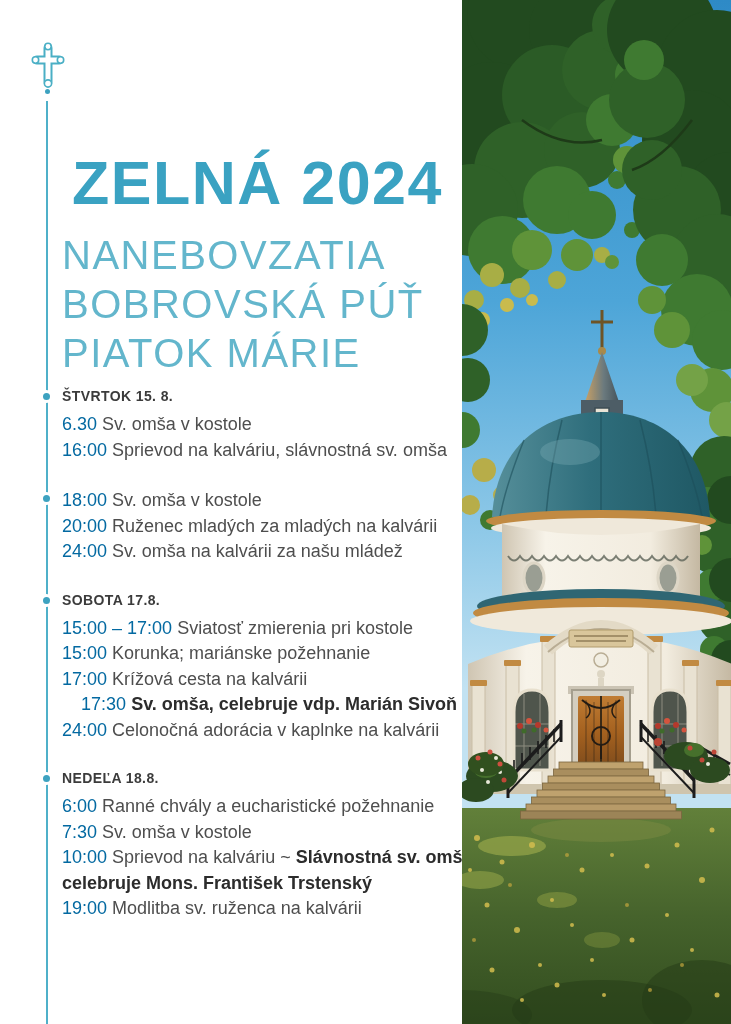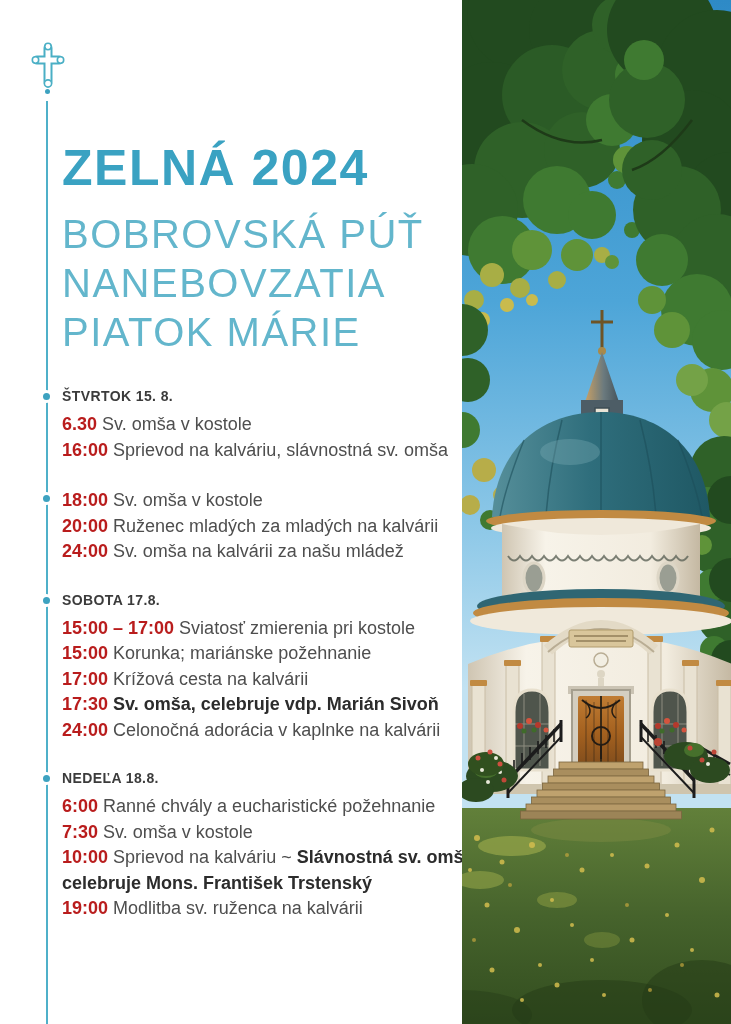--- a/index.html
+++ b/index.html
@@ -6,31 +6,31 @@
   .poster{
     position:relative;width:731px;height:1024px;background:#ffffff;
     overflow:hidden;font-family:"Liberation Sans",sans-serif;
   }
   
   .timeline{position:absolute;left:45.5px;top:101px;bottom:0;width:2.2px;background:#4fb0c9;}
   .cross-wrap{position:absolute;left:31px;top:41px;width:34px;height:48px;}
   .cross-dot{position:absolute;left:45px;top:89px;width:5px;height:5px;border-radius:50%;background:#3da2c0;}
   
   .content{position:absolute;left:62px;top:143px;width:414px;}
-  .title{margin:0;font-size:50px;line-height:1;font-weight:700;color:#3aa2c2;letter-spacing:1.5px;}
+  .title{margin:10px;font-size:61px;line-height:1;font-weight:700;color:#3aa2c2;letter-spacing:1.5px;}
   .subtitle{margin-top:17px;font-size:40px;font-weight:400;color:#63b6cc;line-height:49px;letter-spacing:1.5px;}
   .subtitle div{white-space:nowrap;}
   .schedule{position:absolute;left:0;top:243px;width:414px;}
   .section{position:relative;margin-bottom:25px;}
   .section-dot{position:absolute;left:-19.5px;top:7px;width:7px;height:7px;border-radius:50%;
     background:#3da2c0;box-shadow:0 0 0 3px #ffffff;}
   .section h2{margin:0 0 5px 0;font-size:14px;font-weight:700;color:#3b3b3b;letter-spacing:0.4px;line-height:21px;}
   .event{font-size:18px;line-height:25.5px;color:#4e4e4e;}
-  .event .time{font-weight:700;color:#b91c1c;}
-  .event.bold{font-weight:700;color:#2c2c2c;}
+  .event .time{font-weight:400;color:#0369a1;}
+  .event.bold{font-weight:700;color:#2c2c2c;text-align:center;}
   .event .bsuffix{font-weight:700;color:#2c2c2c;}
   
   .photo{position:absolute;left:462px;top:0;width:269px;height:1024px;overflow:hidden;}
 </style>
 </head>
 <body>
 
 <div class="poster">
 
   <div class="cross-wrap">
@@ -42,22 +42,22 @@
       <circle cx="29.5" cy="19" r="3.2" fill="#ffffff" stroke="#4aafc5" stroke-width="1.6"></circle>
       <circle cx="17" cy="42.5" r="3.6" fill="#ffffff" stroke="#4aafc5" stroke-width="1.6"></circle>
     </svg>
   </div>
   <div class="cross-dot"></div>
   <div class="timeline"></div>
 
   <div class="content">
     <h1 class="title">ZELNÁ 2024</h1>
     <div class="subtitle">
+      <div>NANEBOVZATIA</div>
       <div>BOBROVSKÁ PÚŤ</div>
-      <div>NANEBOVZATIA</div>
       <div>PIATOK MÁRIE</div>
     </div>
     <div class="schedule">
         <div class="section">
           <span class="section-dot"></span>
           <h2>ŠTVRTOK 15. 8.</h2>
           <div class="event"><span class="time">6.30</span> <span class="text">Sv. omša v kostole</span></div>
           <div class="event"><span class="time">16:00</span> <span class="text">Sprievod na kalváriu, slávnostná sv. omša</span></div>
         </div>
         <div class="section">

